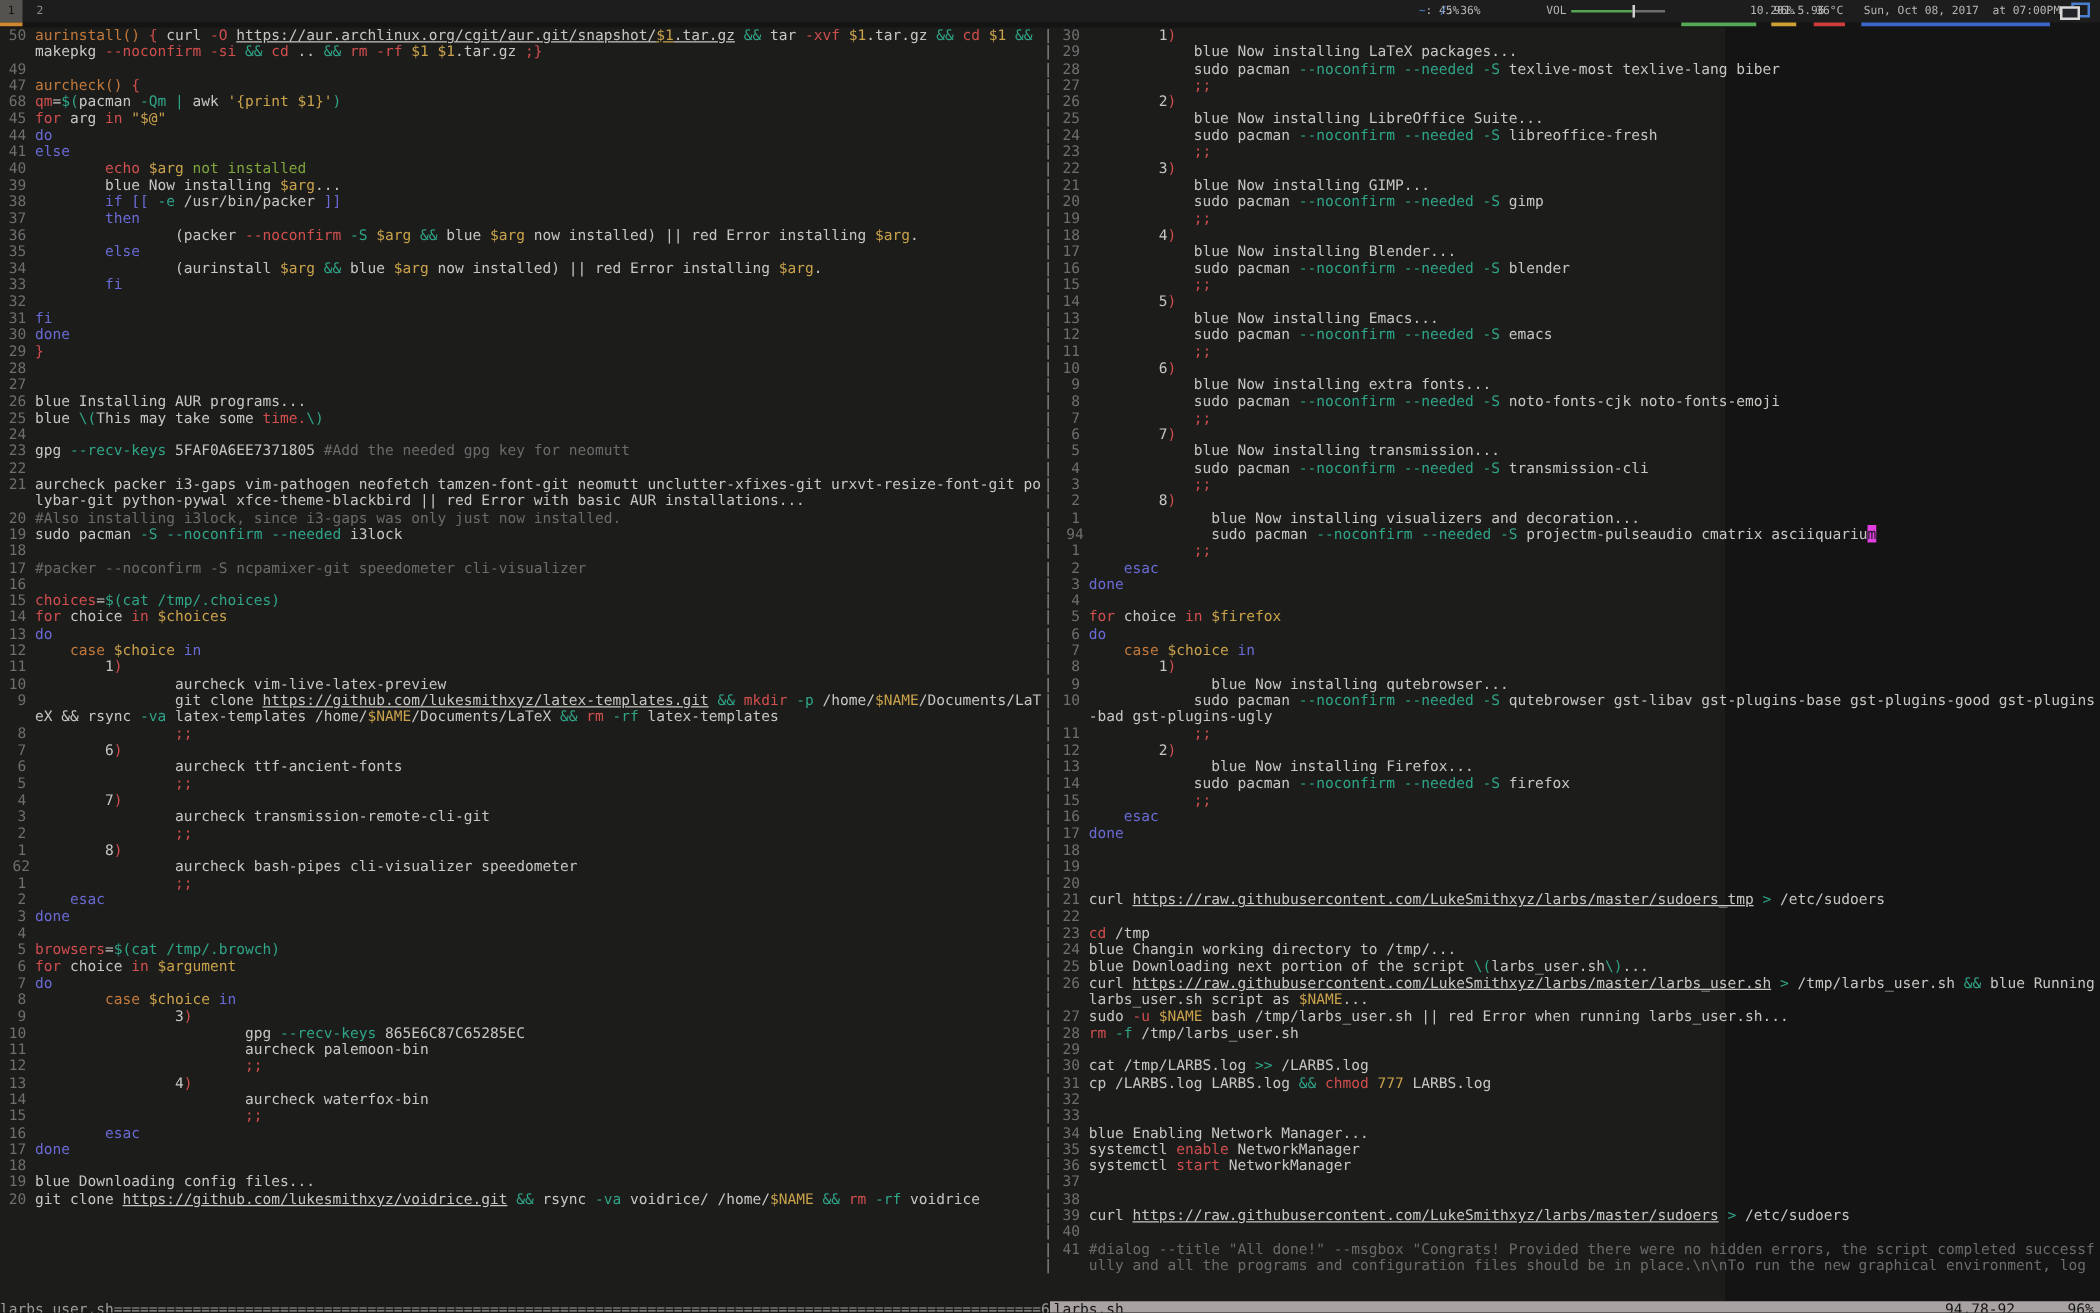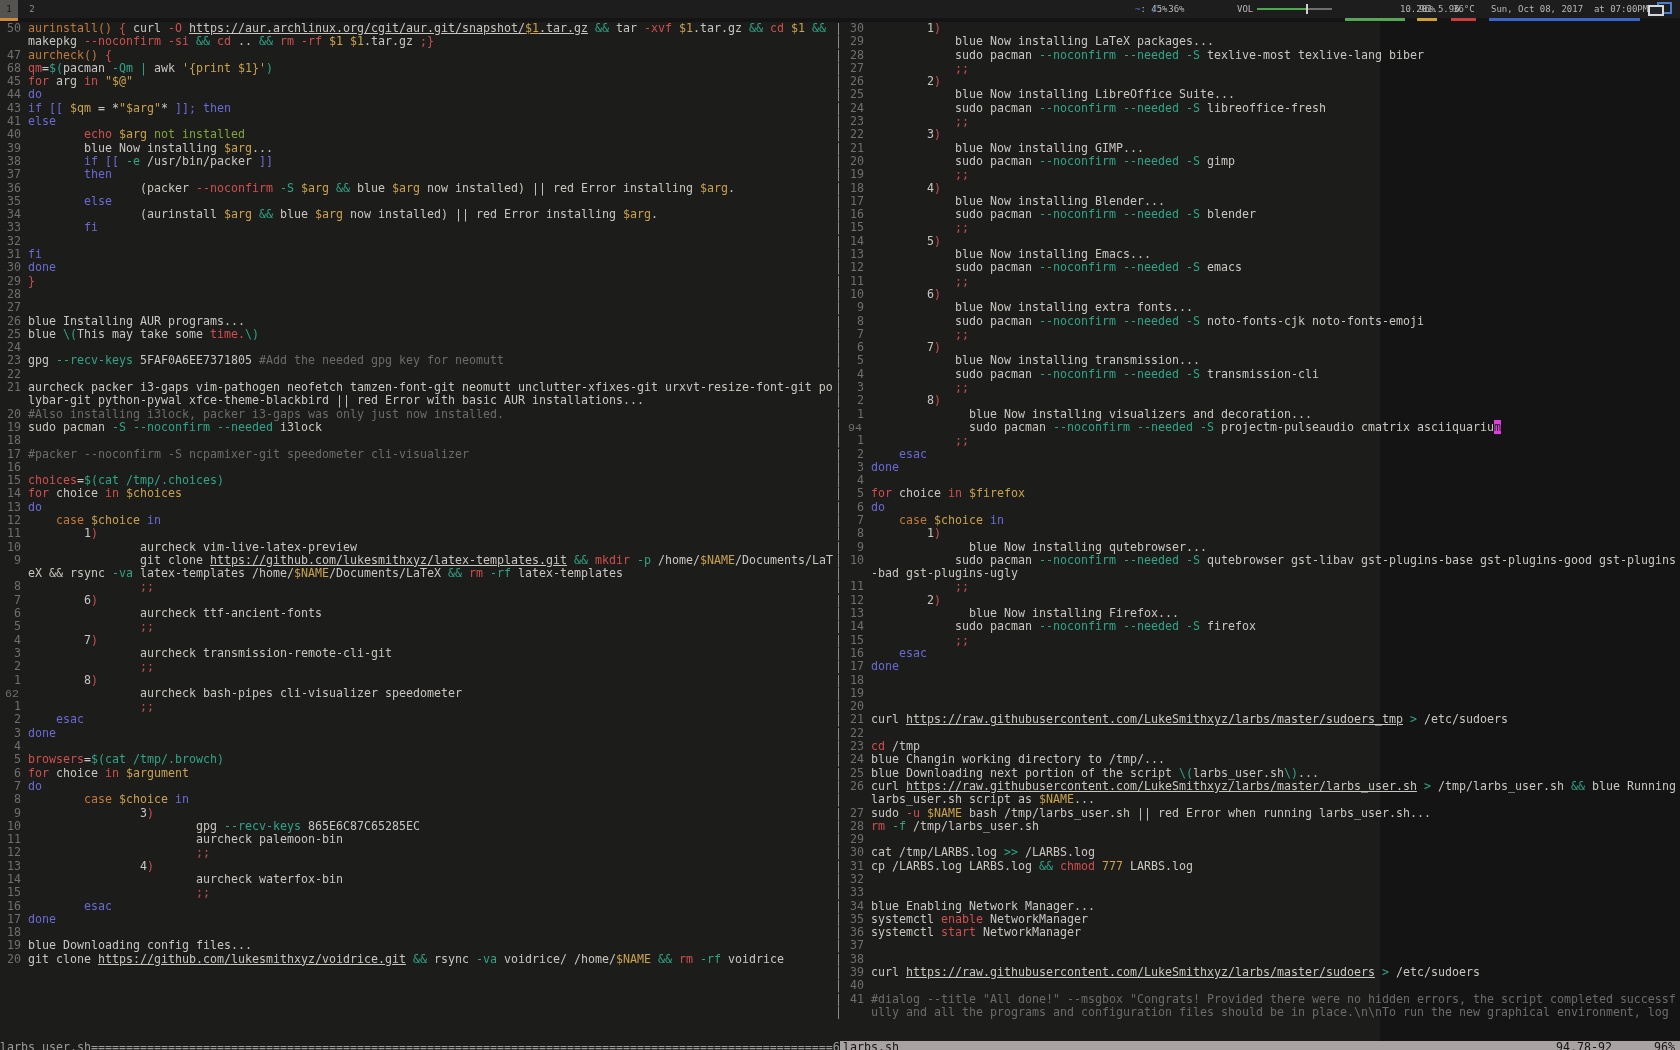--- a/index.html
+++ b/index.html
@@ -24,21 +24,21 @@
   .ulseg{position:absolute;top:18px;height:3px;}
   
   .editor{position:absolute;left:0;top:22px;width:1380px;height:1028px;background:#1c1c1b;}
   .pane{position:absolute;top:0;height:997px;overflow:hidden;font-size:11.63px;line-height:13.29px;}
   .pane-left{left:0;width:834px;}
   .pane-right{left:843px;width:837px;}
   .vsep{position:absolute;left:834px;top:0;width:9px;height:997px;overflow:hidden;
         color:#8f8f8f;font-size:11.63px;line-height:13.29px;text-align:center;white-space:pre;}
   .line{display:flex;}
   .num{flex:0 0 21px;margin-right:7px;text-align:right;color:#6f6f6f;white-space:pre;}
-  .num.abs{text-align:center;flex-basis:24px;margin-right:4px;font-family:Liberation Mono, monospace;}
+  .num.abs{text-align:right;flex-basis:24px;margin-right:4px;}
   .txt{white-space:pre-wrap;word-break:break-all;color:#c8c6c2;min-height:13.29px;}
   .pane-left .txt{width:806px;}
   .pane-right .txt{width:807px;}
   .s-d{color:#c8c6c2}.s-r{color:#cf4e4e}.s-t{color:#2fa487}.s-b{color:#6a6ad4}
   .s-g{color:#7fa53d}.s-y{color:#c9a24b}.s-o{color:#c2793b}.s-c{color:#6b6b6b}
   .s-u{color:#c8c6c2;text-decoration:underline}.s-uy{color:#c9a24b;text-decoration:underline}
   .s-cur{background:#df3fdf;color:#1c1c1c}
   
   .stl-nc{position:absolute;left:0;top:1019px;width:840px;height:13px;overflow:hidden;
           color:#9c9c9c;font-size:11.63px;line-height:13px;white-space:pre;}
@@ -76,40 +76,40 @@
 <div class="ulseg" style="left:1451px;width:25px;background:#cf3c3c"></div>
 <div class="ulseg" style="left:1489px;width:151px;background:#3a66c9"></div>
 
 <div class="editor">
   <div class="pane pane-left" id="pane-left">
       <div class="line">
         <span class="num">50</span>
         <div class="txt"><span class="s-o">aurinstall()</span><span class="s-r"> { </span><span class="s-d">curl </span><span class="s-r">-O </span><span class="s-u">https://aur.archlinux.org/cgit/aur.git/snapshot/</span><span class="s-uy">$1</span><span class="s-u">.tar.gz</span><span class="s-t"> &amp;&amp; </span><span class="s-d">tar </span><span class="s-r">-xvf </span><span class="s-y">$1</span><span class="s-d">.tar.gz </span><span class="s-t">&amp;&amp; </span><span class="s-r">cd </span><span class="s-y">$1 </span><span class="s-t">&amp;&amp; </span><span class="s-d">makepkg </span><span class="s-r">--noconfirm -si </span><span class="s-t">&amp;&amp; </span><span class="s-r">cd </span><span class="s-d">.. </span><span class="s-t">&amp;&amp; </span><span class="s-r">rm -rf </span><span class="s-y">$1 $1</span><span class="s-d">.tar.gz </span><span class="s-r">;}</span></div>
       </div>
       <div class="line">
+        <span class="num">49</span>
+        <div class="txt"></div>
+      </div>
+      <div class="line">
         <span class="num">47</span>
         <div class="txt"><span class="s-o">aurcheck()</span><span class="s-r"> {</span></div>
       </div>
       <div class="line">
         <span class="num">68</span>
         <div class="txt"><span class="s-r">qm</span><span class="s-d">=</span><span class="s-t">$(</span><span class="s-d">pacman </span><span class="s-t">-Qm</span><span class="s-t"> | </span><span class="s-d">awk </span><span class="s-y">'{print $1}'</span><span class="s-t">)</span></div>
       </div>
       <div class="line">
         <span class="num">45</span>
         <div class="txt"><span class="s-r">for</span><span class="s-d"> arg </span><span class="s-r">in</span><span class="s-y"> "$@"</span></div>
       </div>
       <div class="line">
         <span class="num">44</span>
         <div class="txt"><span class="s-b">do</span></div>
       </div>
       <div class="line">
-        <span class="num">43</span>
-        <div class="txt"><span class="s-b">if [[ </span><span class="s-y">$qm</span><span class="s-d"> = *</span><span class="s-y">"$arg"</span><span class="s-d">* </span><span class="s-b">]]; then</span></div>
-      </div>
-      <div class="line">
         <span class="num">41</span>
         <div class="txt"><span class="s-b">else</span></div>
       </div>
       <div class="line">
         <span class="num">40</span>
         <div class="txt"><span class="s-d">        </span><span class="s-r">echo </span><span class="s-y">$arg</span><span class="s-g"> not installed</span></div>
       </div>
       <div class="line">
         <span class="num">39</span>
         <div class="txt"><span class="s-d">        blue Now installing </span><span class="s-y">$arg</span><span class="s-d">...</span></div>
@@ -181,21 +181,21 @@
       <div class="line">
         <span class="num">22</span>
         <div class="txt"></div>
       </div>
       <div class="line">
         <span class="num">21</span>
         <div class="txt"><span class="s-d">aurcheck packer i3-gaps vim-pathogen neofetch tamzen-font-git neomutt unclutter-xfixes-git urxvt-resize-font-git polybar-git python-pywal xfce-theme-blackbird || red Error with basic AUR installations...</span></div>
       </div>
       <div class="line">
         <span class="num">20</span>
-        <div class="txt"><span class="s-c">#Also installing i3lock, packer i3-gaps was only just now installed.</span></div>
+        <div class="txt"><span class="s-c">#Also installing i3lock, since i3-gaps was only just now installed.</span></div>
       </div>
       <div class="line">
         <span class="num">19</span>
         <div class="txt"><span class="s-d">sudo pacman </span><span class="s-t">-S </span><span class="s-t">--noconfirm --needed</span><span class="s-d"> i3lock</span></div>
       </div>
       <div class="line">
         <span class="num">18</span>
         <div class="txt"></div>
       </div>
       <div class="line">

